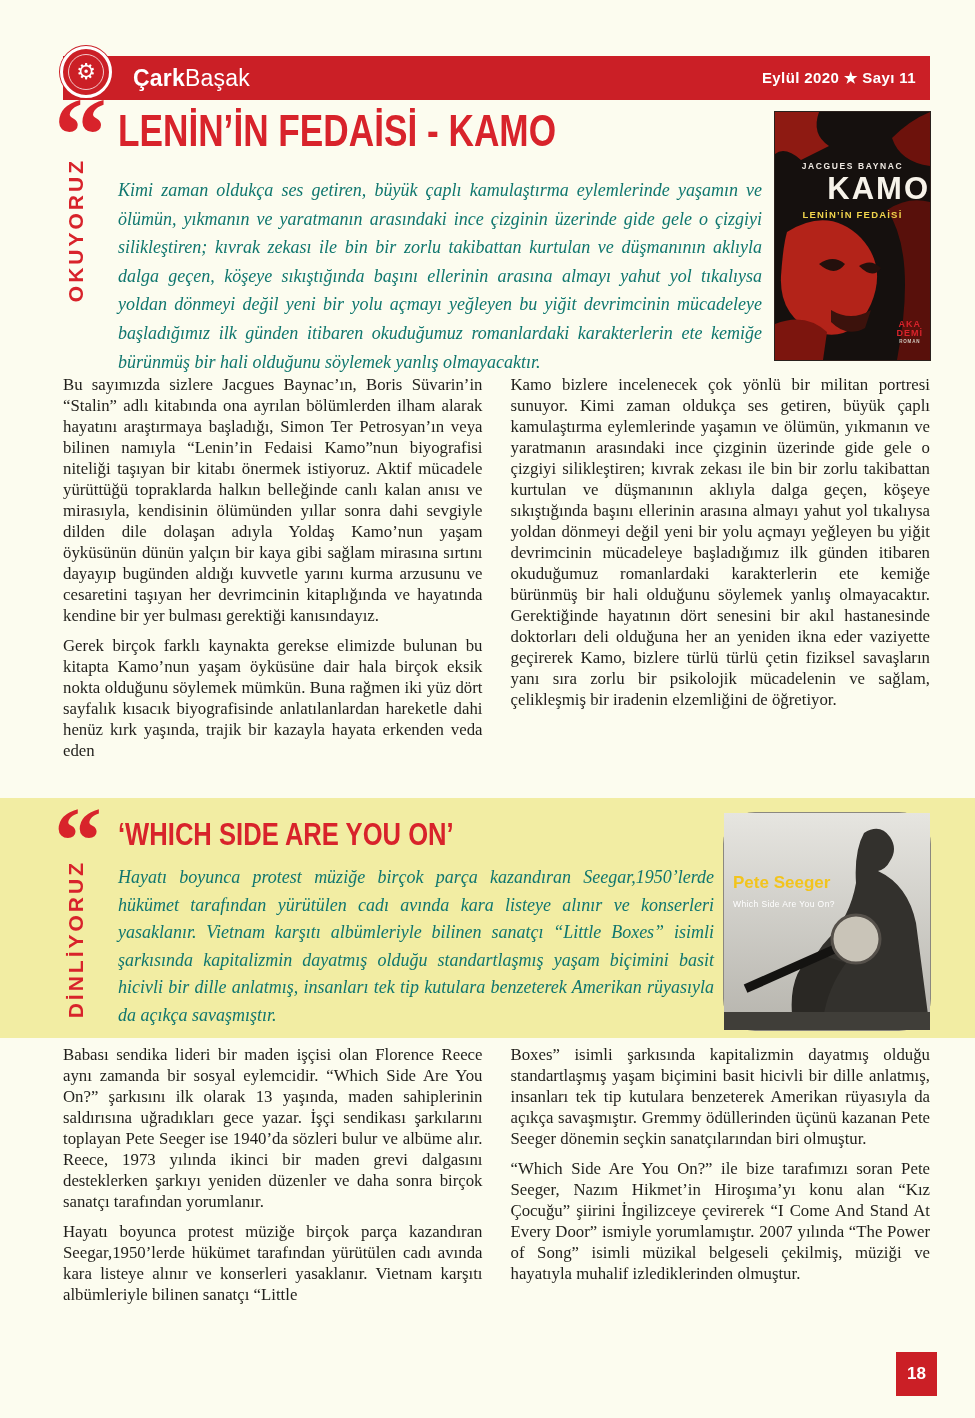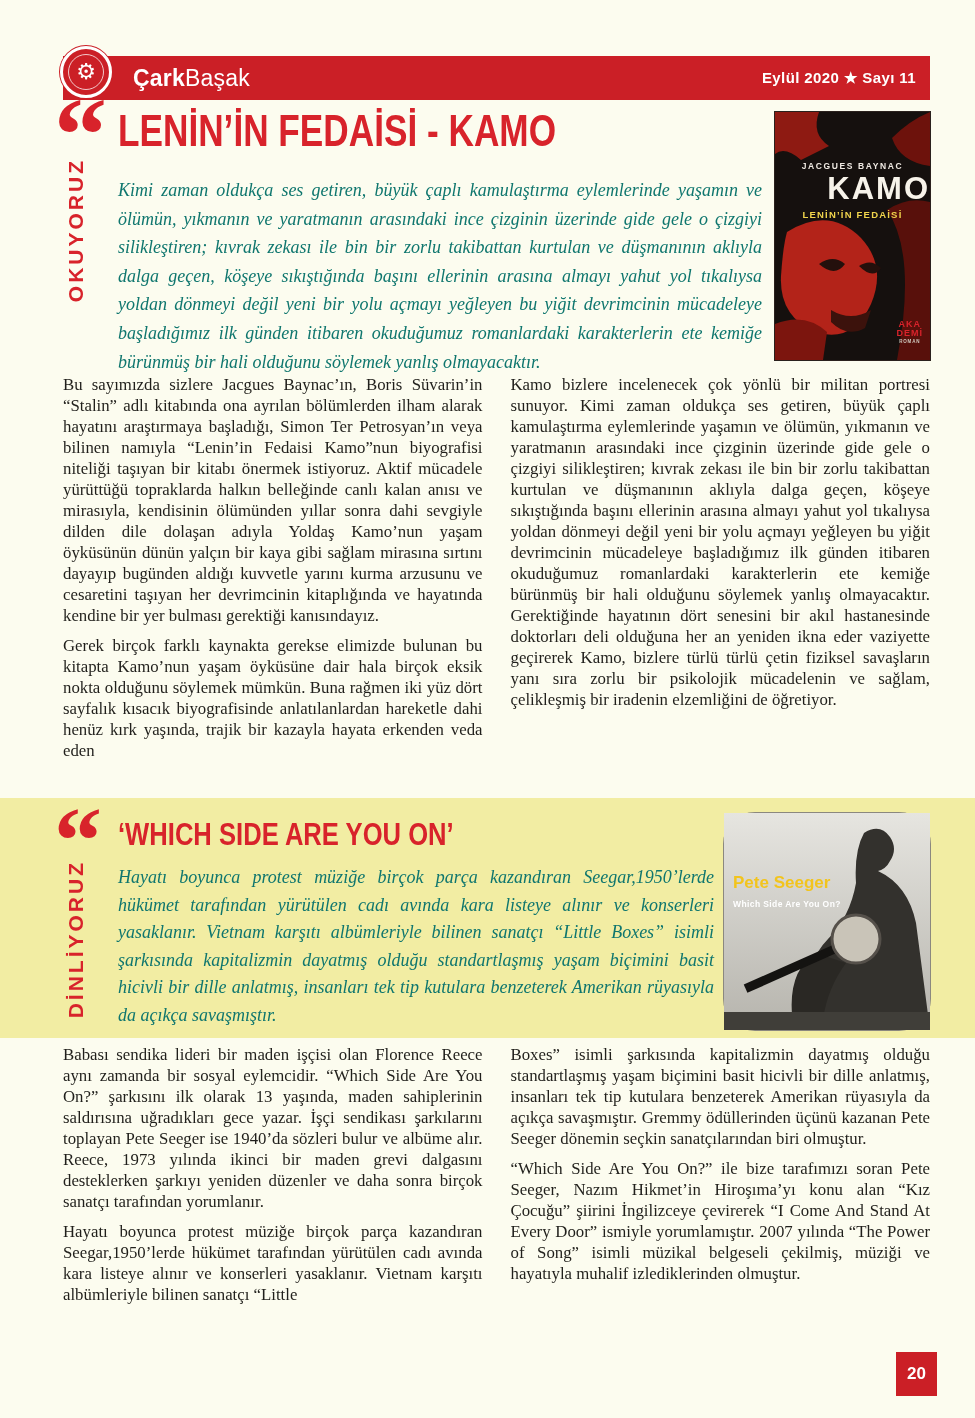--- a/index.html
+++ b/index.html
@@ -59,21 +59,21 @@
   #quote2{left:54px;top:798px;font-size:96px;}
   #vlabel2{left:64px;top:860px;}
   #listening-title{left:118px;top:816px;font-size:32px;}
   #listening-intro{left:118px;top:864px;width:596px;font-size:18px;line-height:27.6px;}
   .album-cover{position:absolute;left:724px;top:813px;width:206px;height:217px;background:#d6d5d0;z-index:2;
                box-shadow:0 0 0 1px #8b887f;border-radius:31px;}
   .album-cover svg{position:absolute;inset:0;}
   .album-artist{position:absolute;left:9px;top:60px;color:#f2c41d;
                 font-family:"Liberation Sans",sans-serif;font-size:17px;font-weight:700;}
   .album-title{position:absolute;left:9px;top:86px;color:#ffffff;
-               font-family:"Liberation Sans",sans-serif;font-size:8.5px;font-weight:700;letter-spacing:.4px;}
+               font-family:"Liberation Sans",sans-serif;font-size:8.5px;font-weight:400;letter-spacing:.4px;}
   #cols2{top:1044px;}
 
   
   .page-num{position:absolute;left:896px;top:1352px;width:41px;height:44px;background:#cb1f26;
             color:#fff;display:flex;align-items:center;justify-content:center;
             font-family:"Liberation Sans",sans-serif;font-size:17px;font-weight:700;}
 </style>
 </head>
 <body>
 
@@ -156,15 +156,15 @@
     <div class="col">
       <p>Babası sendika lideri bir maden işçisi olan Florence Reece aynı zamanda bir sosyal eylemcidir. “Which Side Are You On?” şarkısını ilk olarak 13 yaşında, maden sahiplerinin saldırısına uğradıkları gece yazar. İşçi sendikası şarkılarını toplayan Pete Seeger ise 1940’da sözleri bulur ve albüme alır. Reece, 1973 yılında ikinci bir maden grevi dalgasını desteklerken şarkıyı yeniden düzenler ve daha sonra birçok sanatçı tarafından yorumlanır.</p>
       <p>Hayatı boyunca protest müziğe birçok parça kazandıran Seegar,1950’lerde hükümet tarafından yürütülen cadı avında kara listeye alınır ve konserleri yasaklanır. Vietnam karşıtı albümleriyle bilinen sanatçı “Little</p>
     </div>
     <div class="col">
       <p>Boxes” isimli şarkısında kapitalizmin dayatmış olduğu standartlaşmış yaşam biçimini basit hicivli bir dille anlatmış, insanları tek tip kutulara benzeterek Amerikan rüyasıyla da açıkça savaşmıştır. Gremmy ödüllerinden üçünü kazanan Pete Seeger dönemin seçkin sanatçılarından biri olmuştur.</p>
       <p>“Which Side Are You On?” ile bize tarafımızı soran Pete Seeger, Nazım Hikmet’in Hiroşıma’yı konu alan “Kız Çocuğu” şiirini İngilizceye çevirerek “I Come And Stand At Every Door” ismiyle yorumlamıştır. 2007 yılında “The Power of Song” isimli müzikal belgeseli çekilmiş, müziği ve hayatıyla muhalif izlediklerinden olmuştur.</p>
     </div>
   </div>
 
-  <div class="page-num">20</div>
+  <div class="page-num">18</div>
 
 </div>
 
 </body></html>

